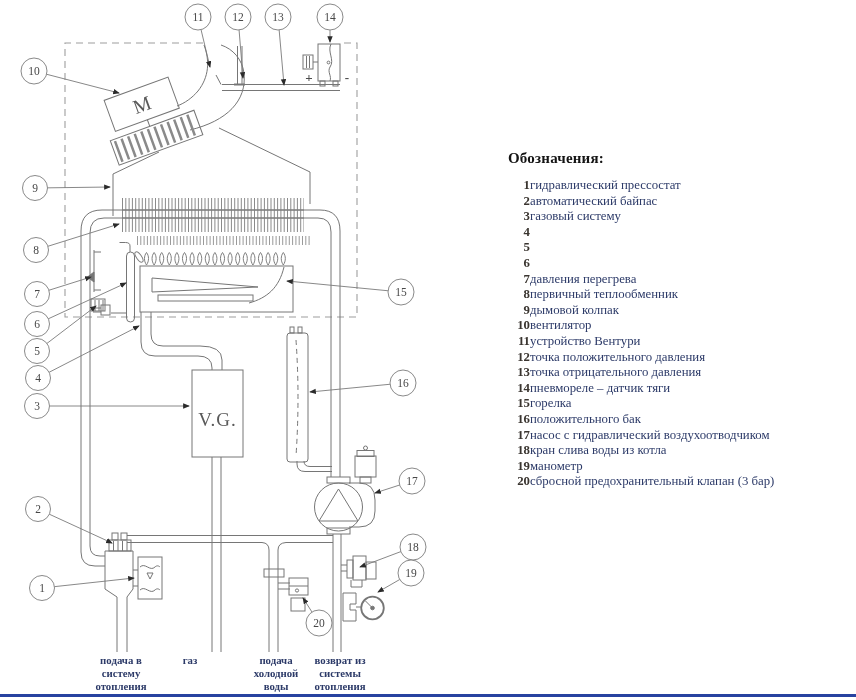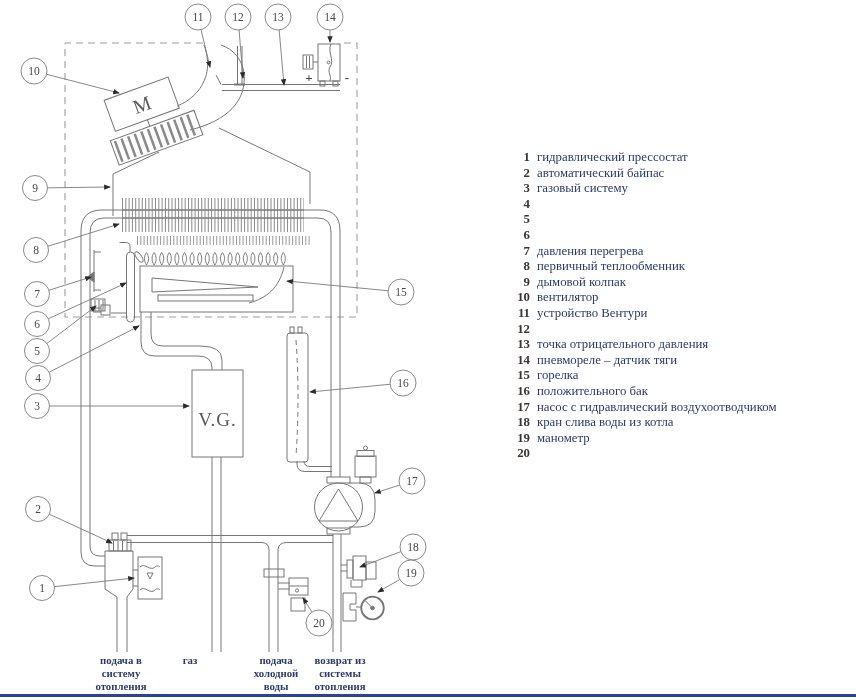--- a/index.html
+++ b/index.html
@@ -3,21 +3,21 @@
 <meta charset="utf-8">
 <style>
   html,body{margin:0;padding:0;background:#fff;}
   .stage{position:relative;width:856px;height:700px;background:#ffffff;overflow:hidden;
          font-family:"Liberation Serif", serif;}
   .diagram-svg{position:absolute;left:0;top:0;}
   .legend{position:absolute;left:508px;top:150px;width:344px;}
   .legend-title{font-size:15px;font-weight:bold;color:#141414;margin:0 0 11px 0;letter-spacing:.2px;}
   .legend-row{display:flex;align-items:baseline;line-height:15.6px;font-size:12.8px;}
   .legend-num{width:22px;text-align:right;font-weight:bold;color:#3a3530;flex:0 0 22px;}
-  .legend-txt{margin-left:7px;color:#2c3a68;}
+  .legend-txt{margin-left:0;color:#2c3a68;}
   .bottom-rule{position:absolute;left:0;top:694px;width:856px;height:3px;background:#2742a0;}
   svg text{font-family:"Liberation Serif", serif;}
   .callout-num{font-size:11.5px;fill:#474747;}
   .pipe-label{font-size:10.8px;font-weight:bold;fill:#2c3a68;text-anchor:middle;}
   .comp-label{fill:#5a5a5a;}
 </style>
 </head>
 <body>
 
 <div class="stage">
@@ -291,20 +291,21 @@
       <text class="pipe-label" x="276" y="664">подача</text>
       <text class="pipe-label" x="276" y="677">холодной</text>
       <text class="pipe-label" x="276" y="690">воды</text>
       <text class="pipe-label" x="340" y="664">возврат из</text>
       <text class="pipe-label" x="340" y="677">системы</text>
       <text class="pipe-label" x="340" y="690">отопления</text>
     </g>
   </svg>
 
   <div class="legend">
+    <div class="legend-title">Обозначения:</div>
     <div>
       <div class="legend-row">
           <span class="legend-num">1</span>
           <span class="legend-txt">гидравлический прессостат</span>
         </div>
       <div class="legend-row">
           <span class="legend-num">2</span>
           <span class="legend-txt">автоматический байпас</span>
         </div>
       <div class="legend-row">
@@ -335,20 +336,21 @@
       <div class="legend-row">
           <span class="legend-num">10</span>
           <span class="legend-txt">вентилятор</span>
         </div>
       <div class="legend-row">
           <span class="legend-num">11</span>
           <span class="legend-txt">устройство Вентури</span>
         </div>
       <div class="legend-row">
           <span class="legend-num">12</span>
+          <span class="legend-txt">точка положительного давления</span>
         </div>
       <div class="legend-row">
           <span class="legend-num">13</span>
           <span class="legend-txt">точка отрицательного давления</span>
         </div>
       <div class="legend-row">
           <span class="legend-num">14</span>
           <span class="legend-txt">пневмореле – датчик тяги</span>
         </div>
       <div class="legend-row">
@@ -366,18 +368,19 @@
       <div class="legend-row">
           <span class="legend-num">18</span>
           <span class="legend-txt">кран слива воды из котла</span>
         </div>
       <div class="legend-row">
           <span class="legend-num">19</span>
           <span class="legend-txt">манометр</span>
         </div>
       <div class="legend-row">
           <span class="legend-num">20</span>
+          <span class="legend-txt">сбросной предохранительный клапан (3 бар)</span>
         </div>
     </div>
   </div>
 
   <div class="bottom-rule"></div>
 </div>
 
 </body></html>

